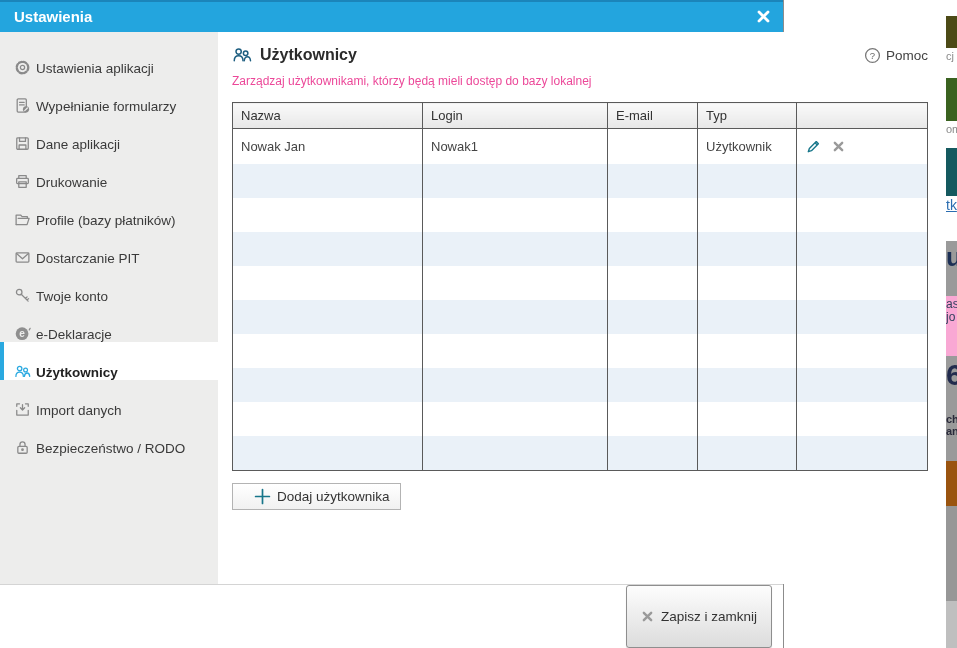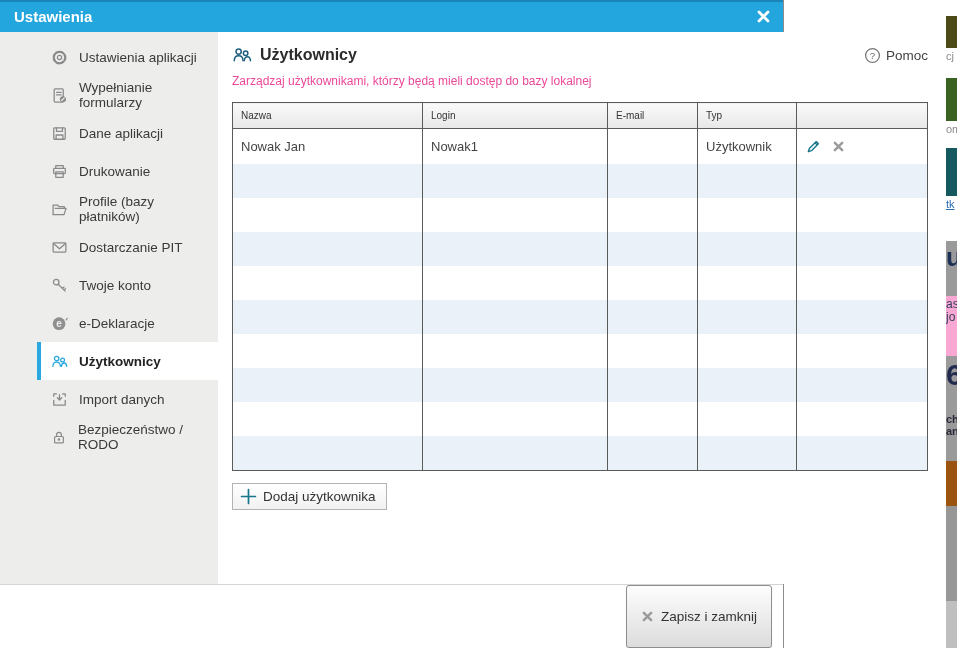--- a/index.html
+++ b/index.html
@@ -14,22 +14,22 @@
   .titlebar { height:32px; background:#23a5de; display:flex; align-items:center;
     box-shadow: inset 0 2px 0 #1b85ba; flex:0 0 32px; }
   .titlebar-title { color:#fff; font-size:15px; font-weight:bold; margin-left:14px; }
   .close-btn { margin-left:auto; margin-right:8px; width:24px; height:24px;
     display:flex; align-items:center; justify-content:center; cursor:pointer; }
 
   .dialog-body { flex:1 1 auto; display:flex; min-height:0; }
 
   
   .sidebar { width:218px; flex:0 0 218px; background:#ededec; padding-top:6px; }
-  .sidebar-item { height:38px; display:flex; align-items:center; gap:11px;
-    padding-left:14px; font-size:13.5px; color:#3a3a3a; cursor:pointer;margin-left:37px; }
+  .sidebar-item { height:38px; display:flex; align-items:flex-end; gap:5px;
+    padding-left:14px; font-size:13.5px; color:#3a3a3a; cursor:pointer; }
   .sidebar-item .ic { color:#8a8a8a; }
   .sidebar-item.selected { background:#fff; border-left:4px solid #2aa9e0;
     padding-left:10px; font-weight:bold; color:#222; }
   .sidebar-item.selected .ic { color:#2aa9e0; }
 
   
   .main { flex:1 1 auto; background:#fff; padding:13px 18px 0 14px; }
   .main-header { display:flex; align-items:center; }
   .main-title-group { display:flex; align-items:center; gap:8px; }
   .main-title { font-size:16px; font-weight:bold; color:#2b2b2b; }
@@ -38,38 +38,38 @@
     color:#444; font-size:13.5px; cursor:pointer; }
   .help-link .ic { color:#777; }
   .subtitle { margin-top:8px; font-size:12px; color:#ec4899; max-width:370px; line-height:1.35; }
 
   
   table.users { margin-top:13px; border-collapse:collapse; table-layout:fixed;
     width:695px; border:1px solid #5a5a5a; }
   table.users col.c1{width:190px} table.users col.c2{width:185px}
   table.users col.c3{width:90px}  table.users col.c4{width:99px}
   table.users col.c5{width:131px}
-  table.users th { height:26px; text-align:left; font-weight:normal; font-size:10px;
+  table.users th { height:26px; text-align:left; font-weight:normal; font-size:13px;
     color:#333; padding:0 8px; background:linear-gradient(#fafafa,#e7e7e7);
     border-right:1px solid #5a5a5a; border-bottom:1px solid #5a5a5a; }
   table.users td { height:35px; font-size:13px; color:#444; padding:0 8px;
     border-right:1px solid #5a5a5a; overflow:hidden; white-space:nowrap; }
   table.users th:last-child, table.users td:last-child { border-right:none; }
   tr.stripe td { background:#eaf1f8; }
   tr.empty td { height:34px; }
   .actions-cell { display:flex; align-items:center; gap:10px; height:35px; }
   .action-icon { cursor:pointer; display:flex; align-items:center; }
   .logout-group { display:flex; align-items:center; gap:4px; cursor:pointer; }
   .logout-label { font-size:13px; color:#333; }
   .edit-icon, .logout-group .ic, .plus-ic { color:#17768a; }
   .delete-icon, .save-x { color:#9a9a9a; }
 
   
   .add-user-btn { margin-top:12px; display:inline-flex; align-items:center; gap:6px;
-    padding:4px 10px 4px 7px; font-size:13.5px; color:#333;
+    padding:4px 10px 4px 21px; font-size:13.5px; color:#333;
     background:linear-gradient(#ffffff,#f1f1f1); border:1px solid #b3b3b3;
     border-radius:0; cursor:pointer; }
 
   .footer { flex:0 0 55px; border-top:1px solid #d4d4d4; display:flex;
     align-items:center; justify-content:flex-end; padding-right:11px; background:#fff; }
   .save-btn { display:inline-flex; align-items:center; gap:7px; padding:23px 14px;
     font-size:13.5px; color:#333; background:linear-gradient(#fdfdfd,#dcdcdc);
     border:1px solid #8e8e8e; border-radius:3px; cursor:pointer;
     box-shadow:0 1px 1px rgba(0,0,0,.15); }
 
@@ -85,21 +85,21 @@
 </style>
 </head>
 <body>
 
 <div class="bg-strip">
     <div class="seg" style="height: 32px; background: rgb(76, 74, 22);"></div>
     <div class="seg" style="height: 30px; background: rgb(255, 255, 255); color: rgb(138, 138, 138); font-size: 11px;">cj</div>
     <div class="seg" style="height: 43px; background: rgb(58, 98, 32);"></div>
     <div class="seg" style="height: 27px; background: rgb(255, 255, 255); color: rgb(138, 138, 138); font-size: 11px;">om</div>
     <div class="seg" style="height: 48px; background: rgb(21, 89, 95);"></div>
-    <div class="seg" style="height: 45px; background: rgb(255, 255, 255); color: rgb(42, 108, 176); font-size: 11px; text-decoration: underline;">tk</div>
+    <div class="seg" style="height: 45px; background: rgb(255, 255, 255); color: rgb(42, 108, 176); font-size: 14px; text-decoration: underline;">tk</div>
     <div class="seg" style="height: 55px; background: rgb(154, 154, 154); color: rgb(28, 47, 85); font-size: 26px; font-weight: bold;">u</div>
     <div class="seg" style="height: 60px; background: #f9a8d4; color: rgb(51, 65, 94); font-size: 12px;">as jo</div>
     <div class="seg" style="height: 55px; background: rgb(154, 154, 154); color: rgb(34, 43, 77); font-size: 30px; font-weight: bold;">6</div>
     <div class="seg" style="height: 50px; background: rgb(154, 154, 154); color: rgb(42, 42, 58); font-size: 11px; font-weight: bold;">ch an</div>
     <div class="seg" style="height: 45px; background: rgb(154, 84, 15);"></div>
     <div class="seg" style="height: 95px; background: rgb(151, 151, 151);"></div>
     <div class="seg" style="height: 63px; background: rgb(191, 191, 191);"></div>
   </div>
 
 <div class="dialog">

